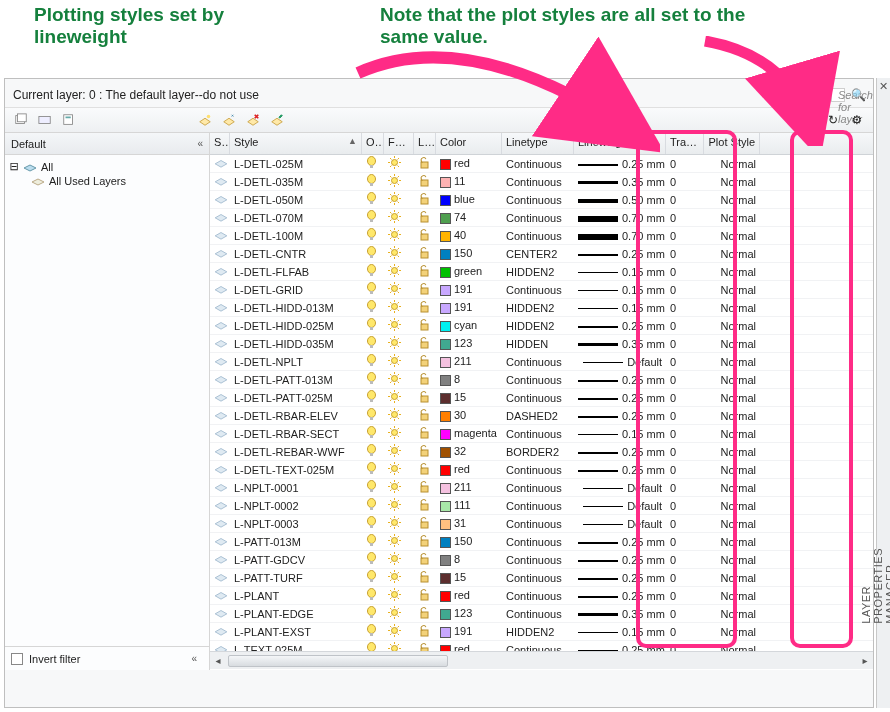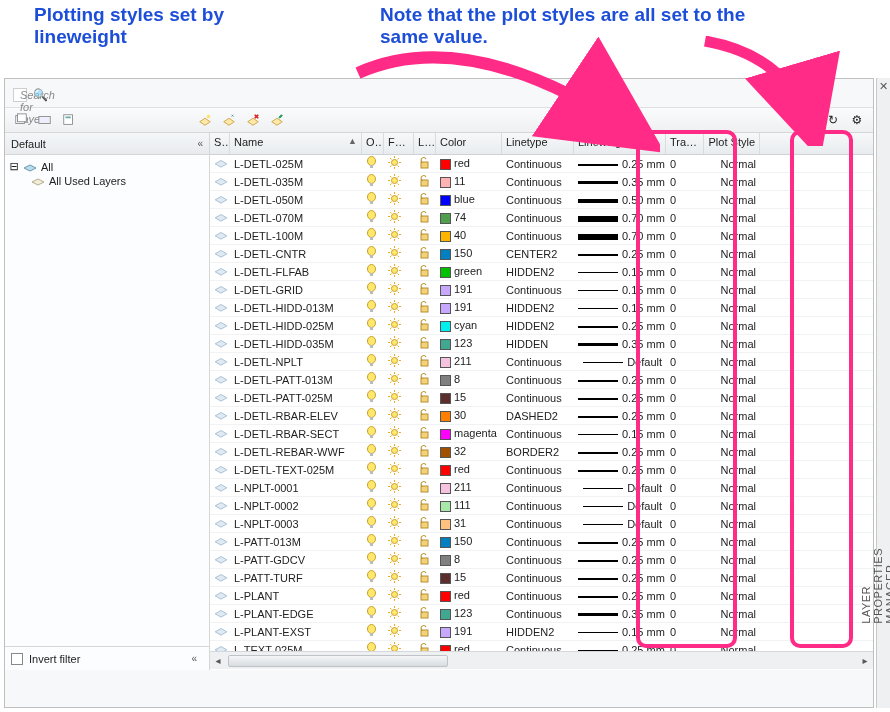--- a/index.html
+++ b/index.html
@@ -9,21 +9,21 @@
     font-size: 12px;
     background: #fff;
     width: 890px;
     height: 712px;
     position: relative;
     overflow: hidden;
     color: #222;
   }
   .annot {
     position: absolute;
-    color: #1d4ed8;
+    color: #15803d;
     font-weight: 700;
     font-size: 19px;
     line-height: 1.15;
     z-index: 60;
   }
   .annot1 { left: 34px; top: 4px; width: 260px; }
   .annot2 { left: 380px; top: 4px; width: 380px; }
 
   
   .panel {
@@ -185,20 +185,21 @@
 <div class="hl hl2"></div>
 
 <div class="vbar">
   <div class="x">✕</div>
   <div class="vtext">LAYER PROPERTIES MANAGER</div>
 </div>
 
 <div class="panel">
 
   <div class="toprow">
+    <span>Current layer: 0 : The default layer--do not use</span>
     <span class="smicons">
       <span class="search">
         <span style="font-style:italic">Search for layer</span>
       </span>
       <span>🔍</span>
     </span>
   </div>
 
   <div class="toolbar">
     <span class="tbtn">
@@ -276,21 +277,21 @@
         <span class="cbx"></span>
         <span>Invert filter</span>
         <span style="flex:1"></span>
         <span class="chevlt">«</span>
       </div>
     </div>
 
     <div class="grid">
       <div class="ghead">
         <div class="gh w-s">S...</div>
-        <div class="gh w-name"><span>Name</span><span style="float:right;color:#666;font-size:9px">▲</span></div>
+        <div class="gh w-name"><span>Style</span><span style="float:right;color:#666;font-size:9px">▲</span></div>
         <div class="gh w-o">O...</div>
         <div class="gh w-fr">Fre...</div>
         <div class="gh w-l">L...</div>
         <div class="gh w-col">Color</div>
         <div class="gh w-lt">Linetype</div>
         <div class="gh w-lw">Lineweight</div>
         <div class="gh w-tr">Tran...</div>
         <div class="gh w-ps">Plot Style</div>
       </div>
       <div class="gbody" id="gbody">

